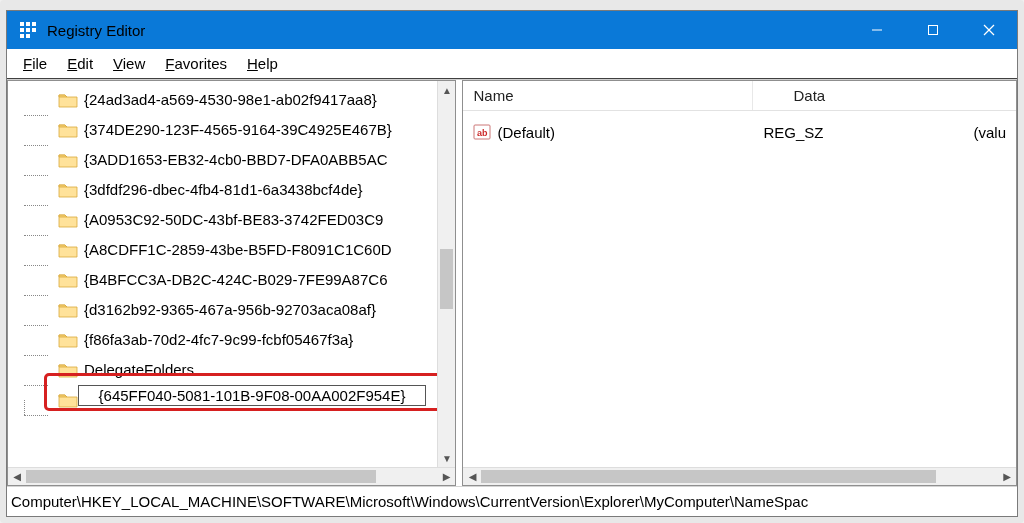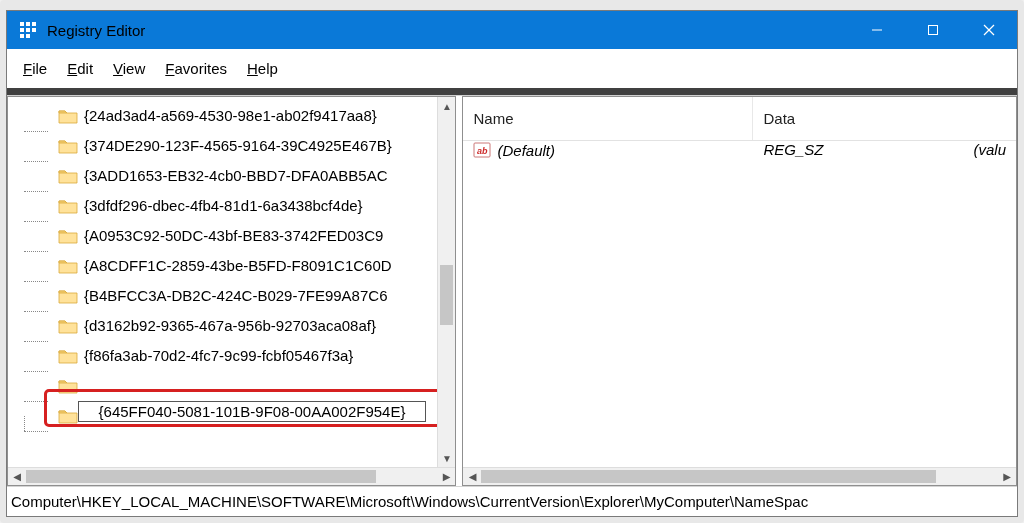--- a/index.html
+++ b/index.html
@@ -6,21 +6,21 @@
     body { font-family: "Segoe UI", Tahoma, sans-serif; font-size: 14px; background: #f0f0f0; }
     .outer-chrome { width: 1024px; height: 523px; position: relative; padding: 10px 6px 6px 6px; background: #e8e8e8; border-radius: 4px; }
     .window { width: 100%; height: 100%; background: #fff; border: 1px solid #7a7a7a; display: flex; flex-direction: column; overflow: hidden; }
     
     .titlebar { height: 38px; background: #0a79d8; display: flex; align-items: center; color: #000000; font-size: 15px; }
     .titlebar .app-icon { width: 22px; height: 22px; margin: 0 8px 0 10px; display: flex; align-items: center; justify-content: center; }
     .titlebar .title-text { flex: 1; }
     .win-controls { display: flex; height: 100%; }
     .win-btn { width: 56px; height: 100%; display: flex; align-items: center; justify-content: center; color: #fff; }
     
-    .menubar { height: 46px; display: flex; align-items: center; padding: 0 6px; font-size: 15px; background: #fff; border-bottom: 7px solid #404040; }
+    .menubar { height: 30px; display: flex; align-items: center; padding: 0 6px; font-size: 15px; background: #fff; border-bottom: 1px solid #404040; }
     .menu-item { padding: 2px 10px; }
     .menu-item .mn { text-decoration: underline; }
     
     .main { flex: 1; display: flex; overflow: hidden; border-top: 1px solid #d0d0d0; }
     .panel { border: 1px solid #8f8f8f; background: #fff; position: relative; display: flex; flex-direction: column; }
     .panel.left { width: 460px; }
     .panel.right { flex: 1; margin-left: 6px; }
     .tree-scroll { flex: 1; overflow: hidden; position: relative; }
     .tree-body { position: relative; padding: 4px 0 4px 10px; line-height: 30px; font-size: 15px; color: #000; white-space: nowrap; }
     .tree-row { display: flex; align-items: center; height: 30px; text-align: center; }
@@ -36,27 +36,27 @@
     .vscroll { width: 18px; background: #f0f0f0; border-left: 1px solid #ddd; display: flex; flex-direction: column; align-items: center; }
     .vscroll .arrow { height: 18px; width: 100%; display: flex; align-items: center; justify-content: center; color: #555; font-size: 10px; }
     .vscroll .track { flex: 1; width: 100%; position: relative; }
     .vscroll .thumb { position: absolute; left: 2px; right: 2px; background: #c6c6c6; border-radius: 0; }
     
     .hscroll { height: 18px; background: #f0f0f0; border-top: 1px solid #ddd; display: flex; align-items: center; }
     .hscroll .arrow { width: 18px; height: 100%; display: flex; align-items: center; justify-content: center; color: #555; font-size: 10px; }
     .hscroll .track { flex: 1; height: 100%; position: relative; }
     .hscroll .thumb { position: absolute; top: 2px; bottom: 2px; background: #c6c6c6; }
     
-    .list-header { display: flex; height: 44px; align-items: center; border-bottom: 1px solid #e2e2e2; font-size: 15px; color: #222; }
+    .list-header { display: flex; height: 30px; align-items: center; border-bottom: 1px solid #e2e2e2; font-size: 15px; color: #222; }
     .col { padding: 0 10px; border-right: 1px solid #e8e8e8; height: 100%; display: flex; align-items: center; }
     .col.name { width: 290px; }
     .col.type { width: 210px; }
-    .col.data { flex: 1; border-right: none; }
+    .col.data { flex: 1; border-right: none; margin-left: 30px; }
     .list-body { flex: 1; overflow: hidden; }
-    .list-row { display: flex; height: 30px; align-items: flex-start; font-size: 15px; font-style: italic; }
+    .list-row { display: flex; height: 30px; align-items: flex-end; font-size: 15px; }
     .cell { padding: 0 10px; display: flex; align-items: center; }
     .cell.name { width: 290px; }
     .cell.type { width: 210px; }
     .cell.data { flex: 1; }
     .val-icon { width: 18px; height: 18px; margin-right: 6px; flex-shrink: 0; }
     
     .statusbar { height: 30px; border-top: 1px solid #d4d4d4; display: flex; align-items: center; padding: 0 4px; font-size: 15px; color: #000; white-space: nowrap; overflow: hidden; background: #fff; }
     .input-editing { position: absolute; border: 1px solid #555; background: #fff; padding: 1px 4px; font-family: inherit; font-size: 15px; text-align: center; }
     .tree-wrap { display: flex; flex: 1; overflow: hidden; }
   </style>
@@ -206,20 +206,21 @@
                   <span class="tree-label">{f86fa3ab-70d2-4fc7-9c99-fcbf05467f3a}</span>
                 </div>
                 <div class="tree-row">
                   <span class="tree-lines"></span>
                   <span class="folder-icon">
                     <svg width="20" height="16" viewBox="0 0 20 16">
                       <path d="M1 3 L1 15 L19 15 L19 5 L9 5 L7 3 Z" fill="#ffe29a" stroke="#d9a93a" stroke-width="0.8"></path>
                       <path d="M1 3 L7 3 L9 5 L1 5 Z" fill="#f3cf74" stroke="#d9a93a" stroke-width="0.8"></path>
                     </svg>
                   </span>
+                  <span class="tree-label">DelegateFolders</span>
                 </div>
                 <div class="tree-row">
                   <span class="tree-lines"></span>
                   <span class="folder-icon">
                     <svg width="20" height="16" viewBox="0 0 20 16">
                       <path d="M1 3 L1 15 L19 15 L19 5 L9 5 L7 3 Z" fill="#ffe29a" stroke="#d9a93a" stroke-width="0.8"></path>
                       <path d="M1 3 L7 3 L9 5 L1 5 Z" fill="#f3cf74" stroke="#d9a93a" stroke-width="0.8"></path>
                     </svg>
                   </span>
                   <span class="tree-label" style="visibility:hidden;">x</span>

